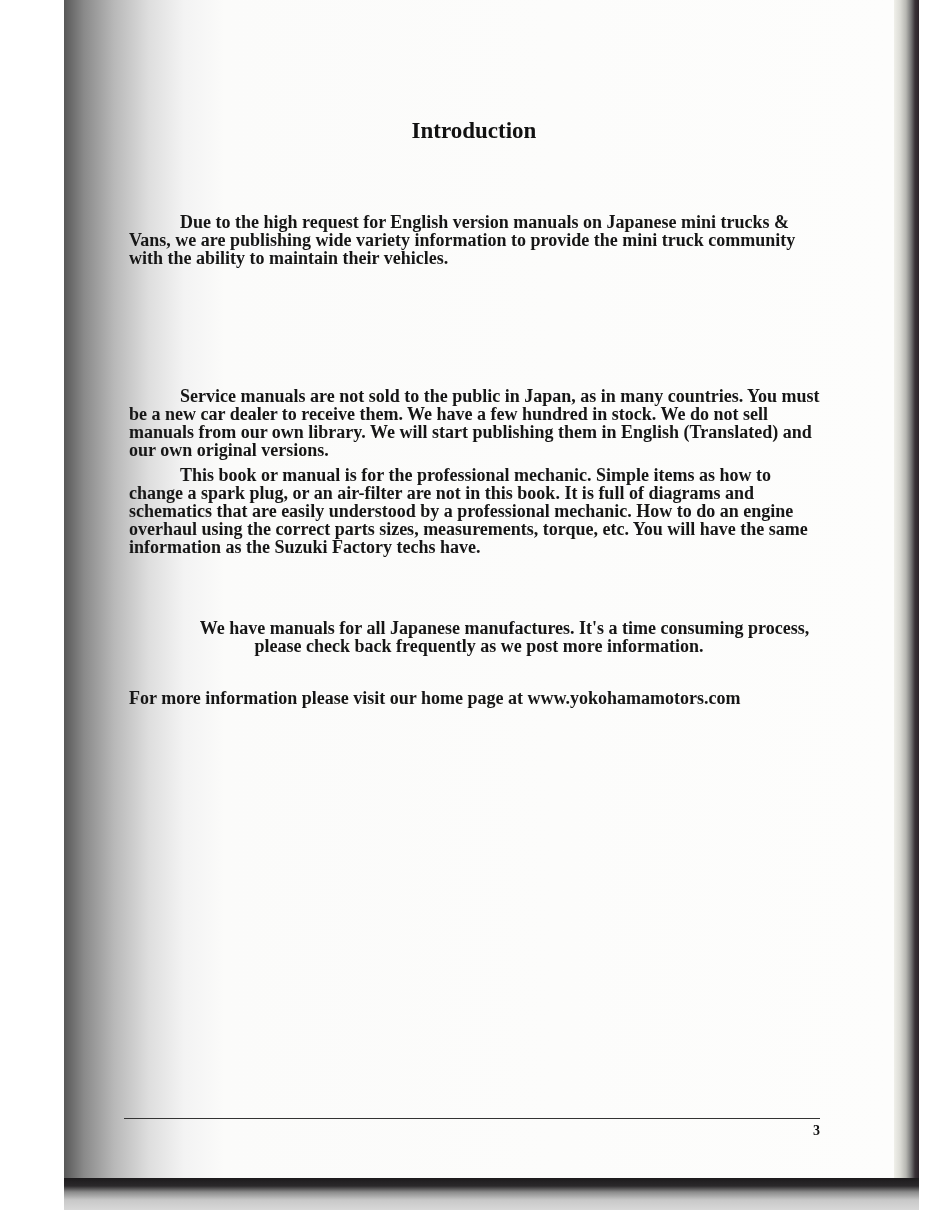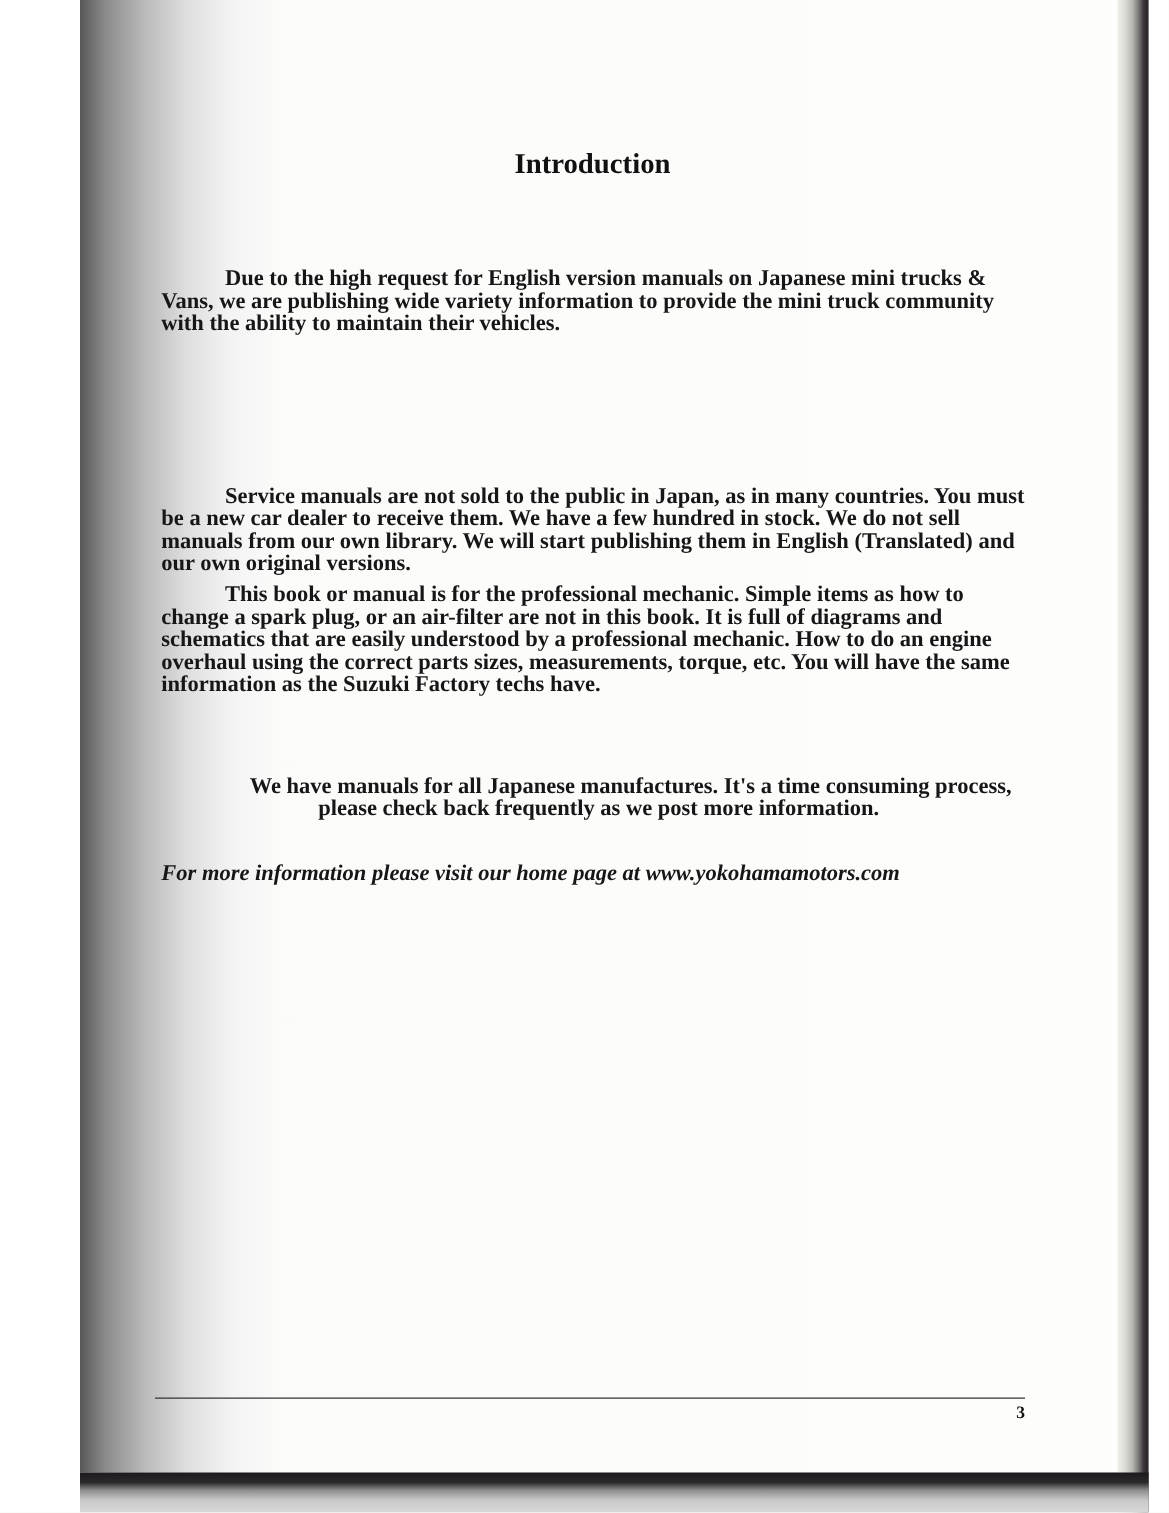--- a/index.html
+++ b/index.html
@@ -35,21 +35,21 @@
     .para {
       position: absolute; left: 65px; width: 700px; margin: 0;
       font-size: 18px; font-weight: bold; line-height: 18px; color: #161616;
     }
     .para .indent { display: inline-block; width: 51px; }
     .p1 { top: 213px; }
     .p2 { top: 302px; }
     .p3 { top: 387px; }
     .p4 { top: 466px; }
     .p5 { top: 619px; text-align: center; }
-    .p6 { top: 689px; font-style: italic; }
+    .p6 { top: 689px; }
     .footer-rule {
       position: absolute; left: 60px; top: 1118px; width: 696px; height: 0;
       border-top: 1.5px solid #333;
     }
     .page-number {
       position: absolute; left: 740px; top: 1123px; width: 16px; text-align: right;
       font-size: 14px; font-weight: bold; color: #111;
     }
   </style>
 </head>

